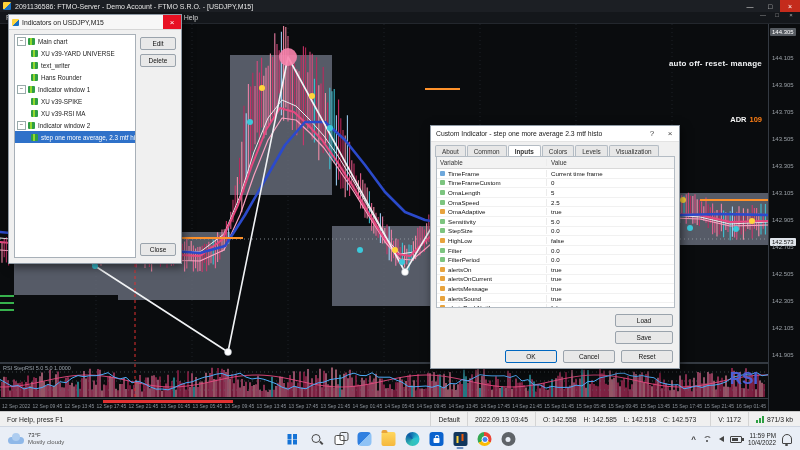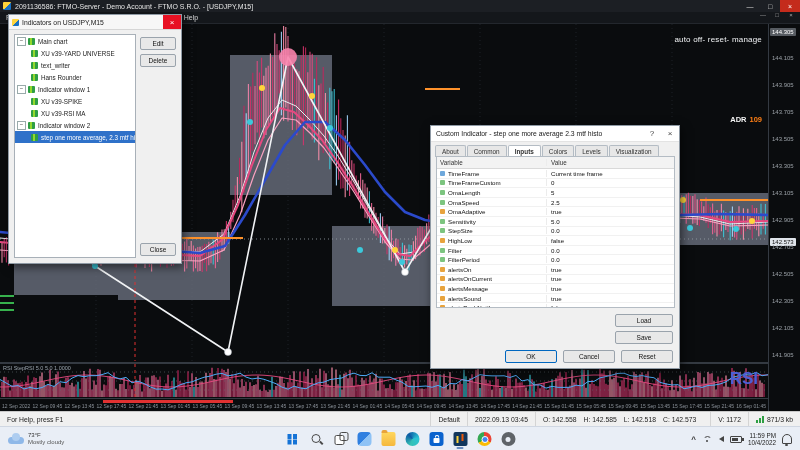--- a/index.html
+++ b/index.html
@@ -14,21 +14,21 @@
   .wc.close{background:#c42b1c;color:#fff;}
   
   #menubar{position:absolute;top:12px;left:0;width:800px;height:11px;background:#14171b;color:#d9d9d9;
     font-size:7px;display:flex;align-items:center;z-index:20;border-bottom:1px solid #23272d;}
   #menu-items{display:flex;}
   .menu-item{padding:0 6px;}
   .wc2{width:14px;text-align:center;color:#aaa;font-size:6px;}
   .mdi{margin-right:2px;}
   
   #chart-area{position:absolute;top:23px;left:0;width:768px;height:339px;background:#0a0c0e;overflow:hidden;}
-  #auto-text{position:absolute;top:12px;right:6px;font-size:8px;font-weight:normal;color:#f1f3f5;letter-spacing:.2px;}
+  #auto-text{position:absolute;top:36px;right:6px;font-size:8px;font-weight:bold;color:#f1f3f5;letter-spacing:.2px;}
   #adr{position:absolute;top:92px;right:6px;font-size:7.5px;font-weight:bold;color:#f5f5f5;}
   #adr b{color:#fd7e14;margin-left:3px;}
   #splitter1{position:absolute;top:362px;left:0;width:800px;height:2px;background:#343a42;}
   #rsi-panel{position:absolute;top:364px;left:0;width:768px;height:34px;background:#0a0c0e;overflow:hidden;}
   #rsi-label{position:absolute;top:1px;left:3px;font-size:5.5px;color:#9aa4ad;}
   #rsi-big{position:absolute;top:5px;right:10px;font-size:17px;font-weight:800;color:#4c5fd5;}
   #time-axis{position:absolute;top:398px;left:0;width:768px;height:13px;background:#0a0c0e;border-top:1px solid #343a42;}
   #time-labels{display:flex;justify-content:space-between;padding:4px 2px 0 2px;font-size:5px;color:#8a9199;white-space:nowrap;}
   #ta-red{position:absolute;top:1px;left:103px;width:130px;height:3px;background:#e03131;}
   

